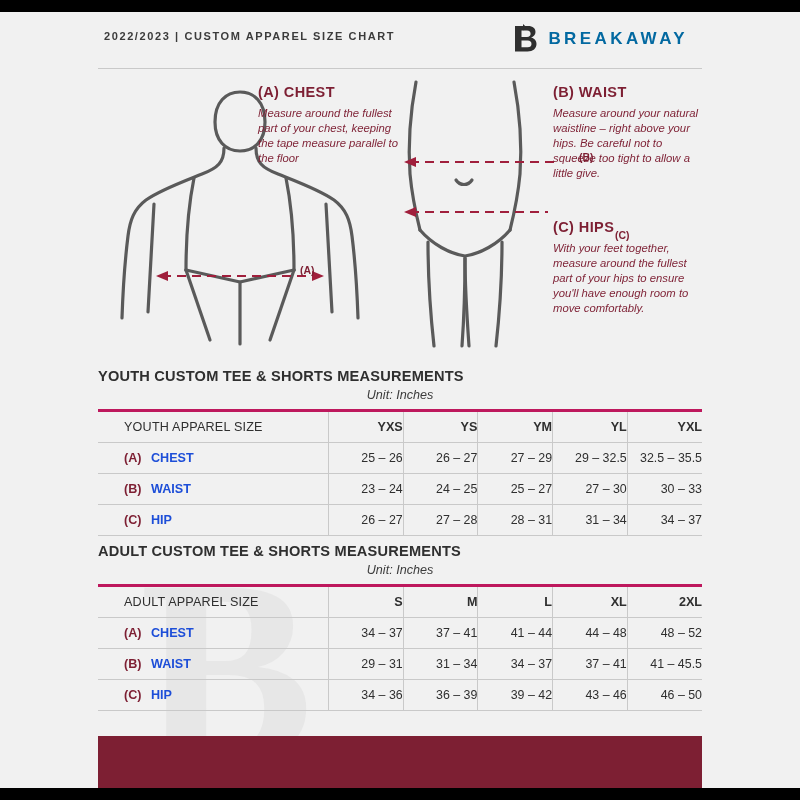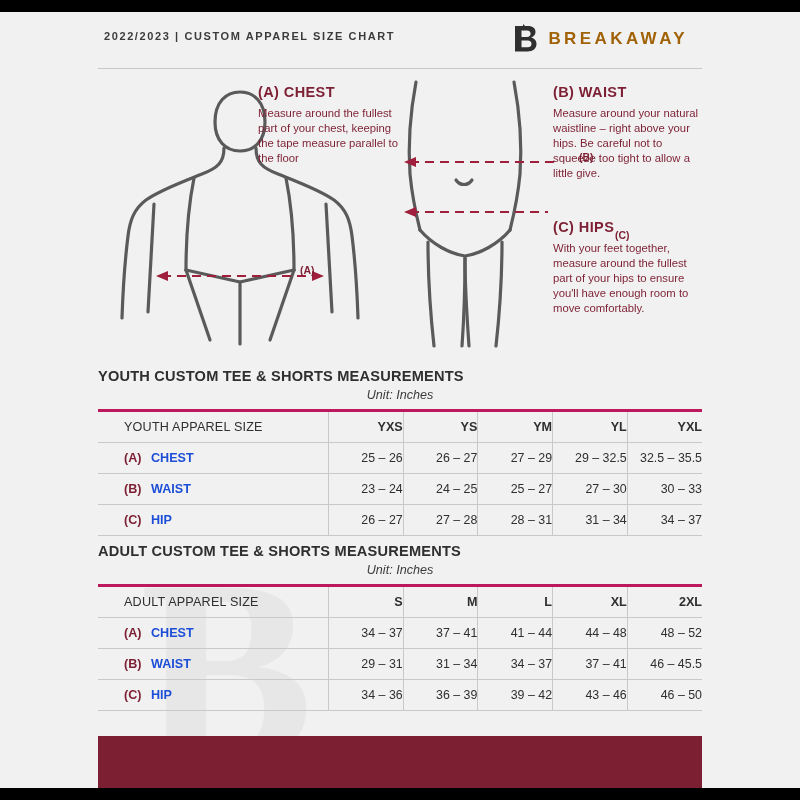--- a/index.html
+++ b/index.html
@@ -75,21 +75,21 @@
     gap: 10px;
   }
   .brand-mark {
     width: 26px; height: 30px;
     position: relative;
   }
   .brand-name {
     font-size: 17px;
     font-weight: bold;
     letter-spacing: 3.4px;
-    color: #a16207;
+    color: #0369a1;
   }
   .header-rule {
     position: absolute;
     left: 98px; top: 68px; width: 604px; height: 1px; background: #c9c9c9;
     z-index: 3;
   }
   
   .figures {
     position: absolute;
     left: 98px; top: 74px; width: 604px; height: 286px;
@@ -102,20 +102,21 @@
   }
   .callout .c-title {
     font-size: 14.5px;
     font-weight: bold;
     color: #7d1f33;
     letter-spacing: 0.4px;
     margin: 0 0 6px 0;
   }
   .callout .c-body {
     font-size: 11.3px;
+    font-style: italic;
     color: #7d1f33;
     line-height: 1.33;
   }
   .co-chest { left: 160px; top: 10px; }
   .co-waist { left: 455px; top: 10px; }
   .co-hips  { left: 455px; top: 145px; }
 
   .marker {
     position: absolute;
     font-size: 10.5px;
@@ -377,21 +378,21 @@
         </tr>
         <tr>
           <td class="first">
             <span class="lbl" style="margin-right: 6px;">(B)</span>
             <span class="rowname">WAIST</span>
           </td>
           <td>29 – 31</td>
           <td>31 – 34</td>
           <td>34 – 37</td>
           <td>37 – 41</td>
-          <td>46 – 45.5</td>
+          <td>41 – 45.5</td>
         </tr>
         <tr>
           <td class="first">
             <span class="lbl" style="margin-right: 6px;">(C)</span>
             <span class="rowname">HIP</span>
           </td>
           <td>34 – 36</td>
           <td>36 – 39</td>
           <td>39 – 42</td>
           <td>43 – 46</td>

